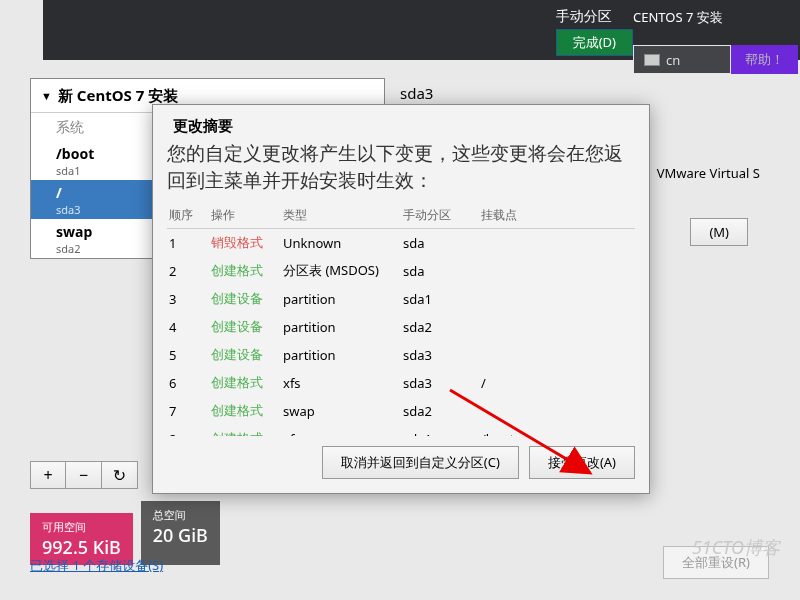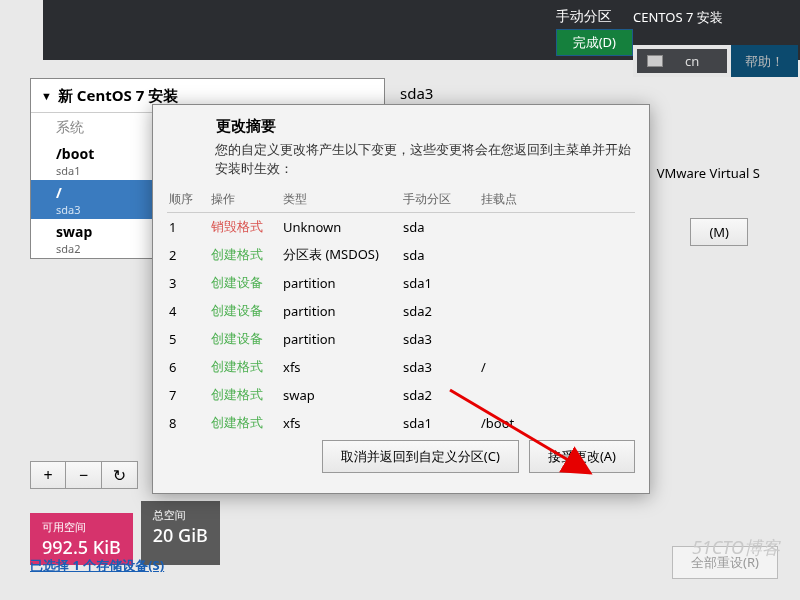--- a/index.html
+++ b/index.html
@@ -4,23 +4,23 @@
   <style>
     * { margin: 0; padding: 0; box-sizing: border-box; font-family: "Noto Sans", "Microsoft YaHei", sans-serif; }
     body { width: 800px; height: 600px; background: #e9e9e9; overflow: hidden; position: relative; }
     
     .header { background: #2b2d31; color: #fff; height: 60px; display: flex; align-items: flex-start; justify-content: flex-end; padding: 6px 0 0 24px; margin-left: 43px; }
     .header-left { display: flex; flex-direction: column; gap: 3px; }
     .header-title { font-size: 14px; font-weight: 500; }
     .done-btn { background: #15803d; border: 1px solid #1e5a8a; color: #fff; padding: 3px 16px; font-size: 13px; cursor: pointer; }
     .header-right { display: flex; align-items: center; gap: 8px; }
     .install-label { font-size: 13px; margin-right: 8px; margin-top: 2px; }
-    .lang-box { background: #424448; border: 4px solid #e5e5e5; padding: 3px 10px; display: flex; align-items: center; gap: 22px; color: #ddd; font-size: 13px; width: 98px; margin-top: 18px; }
+    .lang-box { background: #424448; border: 1px solid #e5e5e5; padding: 3px 10px; display: flex; align-items: center; gap: 6px; color: #ddd; font-size: 13px; width: 98px; margin-top: 18px; }
     .kb-icon { width: 16px; height: 12px; background: #ccc; border: 1px solid #888; position: relative; }
-    .help-btn { background: #0c4a6e; border: none; color: #bbb; padding: 5px 14px; font-size: 13px; cursor: pointer; margin-top: 18px; margin-right: 2px; }
+    .help-btn { background: #6d28d9; border: none; color: #bbb; padding: 5px 14px; font-size: 13px; cursor: pointer; margin-top: 18px; margin-right: 2px; }
     
     .main { position: absolute; top: 78px; left: 30px; right: 22px; bottom: 0; }
     .left-panel { position: absolute; left: 0; top: 0; width: 355px; border: 1px solid #888; background: #fff; padding: 0; }
     .expand-header { border-bottom: 1px solid #ccc; padding: 6px 10px; font-size: 15px; font-weight: bold; display: flex; align-items: center; gap: 6px; }
     .tri { font-size: 11px; }
     .section-label { color: #888; font-size: 14px; padding: 4px 25px; }
     .part-item { padding: 3px 25px 2px; font-size: 14px; }
     .part-item .pname { font-weight: bold; }
     .part-item .pdev { font-size: 11px; color: #666; }
     .part-item.sel { background: #3a7bbf; color: #fff; }
@@ -34,36 +34,36 @@
     .toolbar { position: absolute; left: 0; top: 383px; display: flex; width: 355px; }
     .tbtn { width: 36px; height: 28px; border: 1px solid #999; background: linear-gradient(#f8f8f8,#e8e8e8); font-size: 16px; cursor: pointer; display: flex; align-items: center; justify-content: center; }
     .tbtn + .tbtn { border-left: none; }
     
     .space-row { position: absolute; left: 0; top: 423px; display: flex; gap: 8px; }
     .space-box { padding: 6px 12px; text-align: left; font-size: 11px; }
     .space-box .val { font-size: 18px; font-weight: 500; }
     .sb-pink { background: #d6336c; color: #fff; margin-top: 12px; }
     .sb-gray { background: #5a5a5a; color: #fff; }
     
-    .storage-link { position: absolute; left: 0; top: 478px; color: #1a5fb4; font-size: 13px; text-decoration: underline; cursor: pointer; font-weight: bold; }
-    .reset-btn { position: absolute; right: 0; top: 468px; border: 1px solid #bbb; background: #f3f3f3; color: #999; padding: 6px 18px; font-size: 13px; cursor: pointer; }
+    .storage-link { position: absolute; left: 0; top: 478px; color: #1a5fb4; font-size: 13px; text-decoration: underline; cursor: pointer; }
+    .reset-btn { position: absolute; right: 9px; top: 468px; border: 1px solid #bbb; background: #f3f3f3; color: #999; padding: 6px 18px; font-size: 13px; cursor: pointer; }
     
     .watermark { position: absolute; right: 20px; bottom: 40px; color: #c9c9c9; font-size: 18px; font-style: italic; pointer-events: none; }
     
     
     .dialog { position: absolute; left: 152px; top: 104px; width: 498px; height: 390px; background: #f3f3f3; border: 1px solid #888; box-shadow: 0 3px 18px rgba(0,0,0,.35); z-index: 100; display: flex; flex-direction: column; }
-    .dlg-title { font-size: 15px; font-weight: bold; padding: 10px 20px 4px; margin-left: 43px; }
-    .dlg-msg { font-size: 13px; padding: 0 14px 8px; color: #333; margin-left: 48px; }
+    .dlg-title { font-size: 15px; font-weight: bold; padding: 10px 20px 4px; }
+    .dlg-msg { font-size: 19px; padding: 0 14px 8px; color: #333; }
     .tbl { font-size: 13px; padding: 0 14px; flex: 1; overflow: auto; }
     .trow { display: grid; grid-template-columns: 42px 72px 120px 78px 70px; padding: 4px 2px; align-items: center; border-bottom: 1px solid transparent; }
     .thead { color: #666; border-bottom: 1px solid #ccc; font-weight: normal; }
     .thead .c { font-size: 12px; }
     .op-destroy { color: #d9534f; }
     .op-create { color: #4caf50; }
-    .dlg-btns { display: flex; justify-content: flex-end; gap: 10px; padding: 10px 14px 20px; }
+    .dlg-btns { display: flex; justify-content: flex-end; gap: 10px; padding: 10px 14px 14px; }
     .dbtn { border: 1px solid #999; background: linear-gradient(#f8f8f8,#e8e8e8); padding: 6px 18px; font-size: 13px; cursor: pointer; }
     
     .arrow { position: absolute; z-index: 200; pointer-events: none; }
   </style>
 </head>
 <body>
 
 <div class="header">
   <div class="header-left">
     <div class="header-title">手动分区</div>

